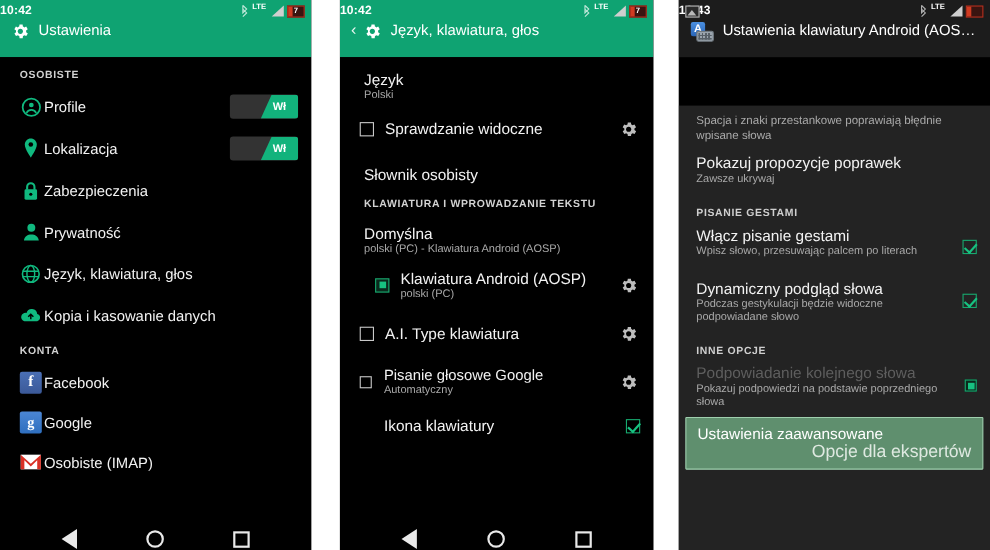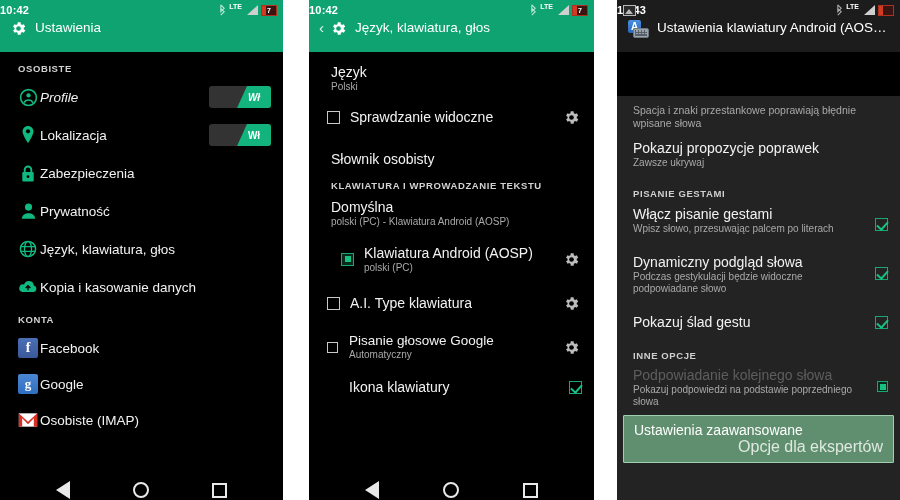--- a/index.html
+++ b/index.html
@@ -186,21 +186,21 @@
       <svg class="gear" viewBox="0 0 24 24">
         <path fill="#ffffff" d="M19.4 13a7.8 7.8 0 0 0 0-2l2.1-1.6-2-3.5-2.5 1a7.7 7.7 0 0 0-1.7-1l-.4-2.6h-4l-.4 2.6a7.7 7.7 0 0 0-1.7 1l-2.5-1-2 3.5L6.5 11a7.8 7.8 0 0 0 0 2l-2.1 1.6 2 3.5 2.5-1c.5.4 1.1.8 1.7 1l.4 2.6h4l.4-2.6c.6-.2 1.2-.6 1.7-1l2.5 1 2-3.5z"></path>
         <circle cx="12" cy="12" r="3.3" fill="#0fa372"></circle>
       </svg>
       <div class="ab-title">Ustawienia</div>
     </div>
 
     <div class="content c-black">
       <div class="section-hdr" style="padding-top:11px;padding-bottom:4px;">OSOBISTE</div>
 
-      <div class="row" style="height:38px;font-style:italic;">
+      <div class="row" style="height:38px;">
         <div class="licon">
           <svg width="19" height="19" viewBox="0 0 24 24">
             <circle cx="12" cy="12" r="10" fill="none" stroke="#10b97f" stroke-width="2"></circle>
             <circle cx="12" cy="9.4" r="2.7" fill="#10b97f"></circle>
             <path d="M6.5 18.6c1-2.4 3-3.5 5.5-3.5s4.5 1.1 5.5 3.5" fill="none" stroke="#10b97f" stroke-width="2"></path>
           </svg>
         </div>
         <div class="labels">
             <div class="title">Profile</div>
           </div>
@@ -361,21 +361,21 @@
       </div>
 
       <div class="row" style="height:42px;padding-left:22px;">
         <div class="labels">
             <div class="title big">Słownik osobisty</div>
           </div>
       </div>
 
       <div class="section-hdr" style="padding-left:22px;padding-bottom:6px;">KLAWIATURA I WPROWADZANIE TEKSTU</div>
 
-      <div class="row" style="height:40px;padding-left:22px;align-items:flex-start;padding-top:2px;">
+      <div class="row" style="height:40px;padding-left:22px;align-items:center;padding-top:2px;">
         <div class="labels">
           <div class="title big">Domyślna</div>
           <div class="sub">polski (PC) - Klawiatura Android (AOSP)</div>
         </div>
       </div>
 
       <div class="row" style="height:44px;padding-left:32px;justify-content:space-between;">
         <div class="cbox filled" style="margin-right:10px;"></div>
         <div class="labels">
           <div class="title big">Klawiatura Android (AOSP)</div>
@@ -485,26 +485,20 @@
       </div>
 
       <div class="row" style="height:50px;padding-left:16px;align-items:flex-start;">
         <div class="labels" style="padding-right:10px;">
           <div class="title big">Dynamiczny podgląd słowa</div>
           <div class="sub">Podczas gestykulacji będzie widoczne podpowiadane słowo</div>
         </div>
         <div class="cbox green check" style="margin-top:13px;"></div>
       </div>
 
-      <div class="row" style="height:36px;padding-left:16px;">
-        <div class="labels">
-            <div class="title big">Pokazuj ślad gestu</div>
-          </div>
-        <div class="cbox green check"></div>
-      </div>
 
       <div class="section-hdr" style="padding-top:10px;padding-bottom:6px;">INNE OPCJE</div>
 
       <div class="row disabled" style="height:48px;padding-left:16px;align-items:flex-start;">
         <div class="labels" style="padding-right:10px;">
           <div class="title big">Podpowiadanie kolejnego słowa</div>
           <div class="sub">Pokazuj podpowiedzi na podstawie poprzedniego słowa</div>
         </div>
         <div class="cbox filled cbox-sm" style="margin-top:14px;"></div>
       </div>

